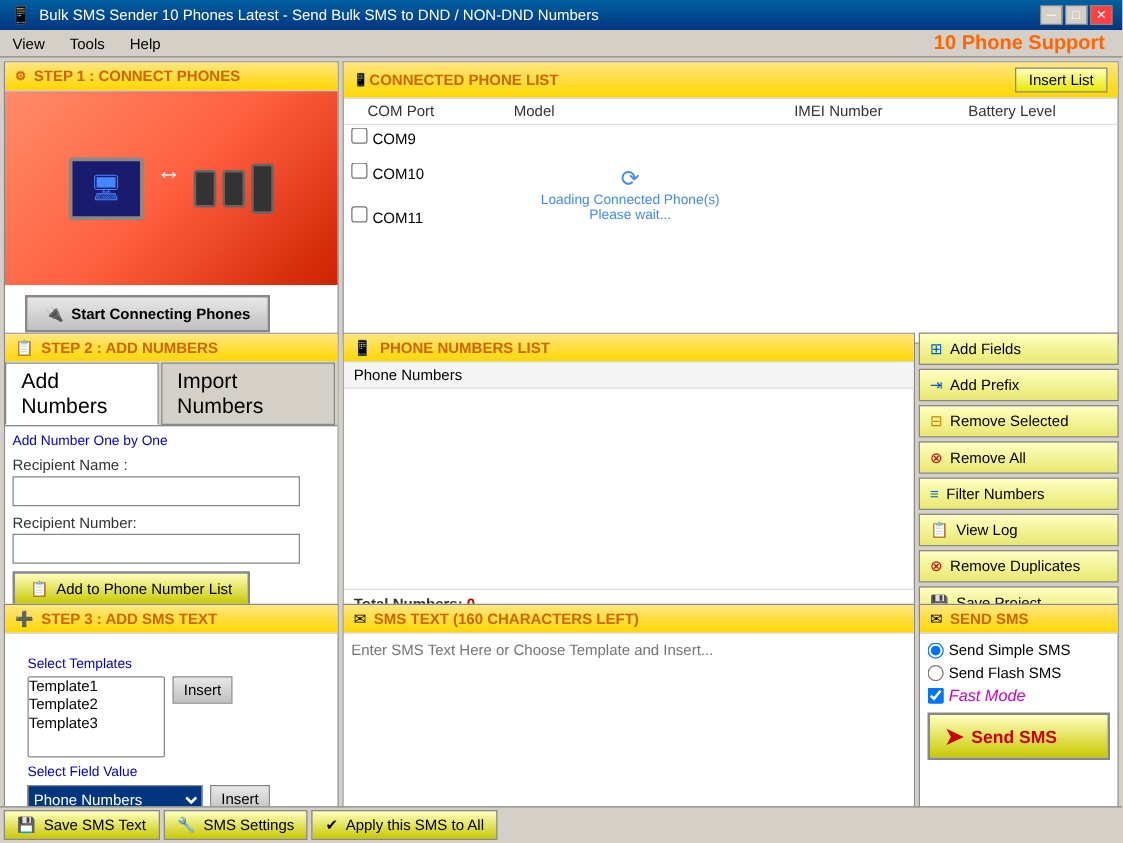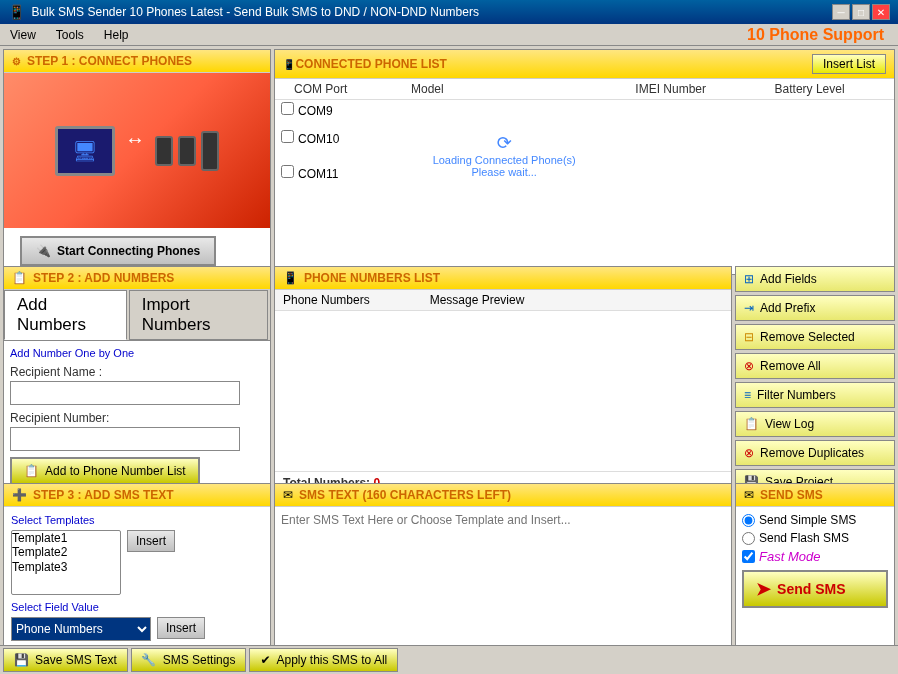--- a/index.html
+++ b/index.html
@@ -40,21 +40,21 @@
     .pn-table-header { display: flex; padding: 3px 8px; border-bottom: 1px solid #ddd; background: #f5f5f5; }
     .pn-col1 { flex: 1; font-weight: normal; }
     .pn-col2 { flex: 2; font-weight: normal; }
     .total-bar { background: white; padding: 4px 8px; border-top: 1px solid #ddd; font-weight: bold; color: #333; }
     .total-num { color: #cc0000; }
     .action-btn { background: linear-gradient(to bottom, #ffffc0, #e8e870); border: 1px solid #888; padding: 5px 8px; cursor: pointer; display: flex; align-items: center; gap: 6px; font-size: 12px; text-align: left; }
     .action-btn span { font-size: 12px; }
     
     
     .step3-panel { border: 1px solid #888; background: white; }
-    .step3-content { padding: 7px; }
+    .step3-content { padding: 18px; }
     .template-select { width: 110px; height: 65px; border: 1px solid #888; }
     .field-select { width: 140px; height: 24px; border: 1px solid #888; background: #003580; color: white; }
     .insert-btn { background: linear-gradient(to bottom, #e8e8e8, #c0c0c0); border: 1px solid #888; padding: 3px 8px; cursor: pointer; }
     .select-row { display: flex; align-items: flex-start; gap: 6px; margin-top: 4px; }
     .select-label { color: #0000cc; font-size: 11px; margin-bottom: 3px; }
     
     
     .sms-panel { border: 1px solid #888; background: white; }
     .sms-header { background: linear-gradient(to bottom, #ffe680, #ffd700); padding: 4px 8px; display: flex; align-items: center; gap: 6px; border-bottom: 1px solid #ccc; }
     .sms-textarea { width: 100%; height: calc(100% - 30px); border: none; resize: none; padding: 6px; color: #999; font-size: 12px; }
@@ -229,21 +229,20 @@
       </div>
 
       <div class="pn-col">
         <div class="pn-panel-full">
           <div class="pn-header">
             <span>📱</span>
             <span style="font-weight:bold;color:#cc6600;font-size:12px;text-align:right;">PHONE NUMBERS LIST</span>
           </div>
           <div class="pn-table-header">
             <span class="pn-col1">Phone Numbers</span>
-            <span class="pn-col2">Message Preview</span>
           </div>
           <div class="pn-body"></div>
           <div class="total-bar">
             <span>Total Numbers:</span>
             <span class="total-num">0</span>
           </div>
         </div>
       </div>
 
       <div class="right-col">

